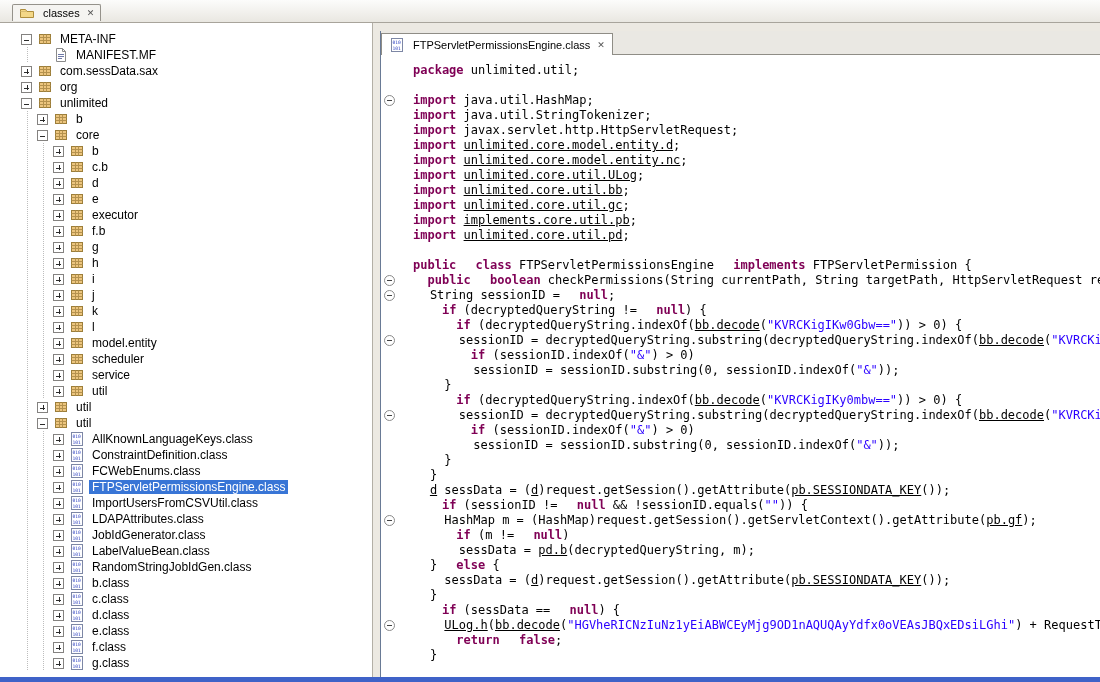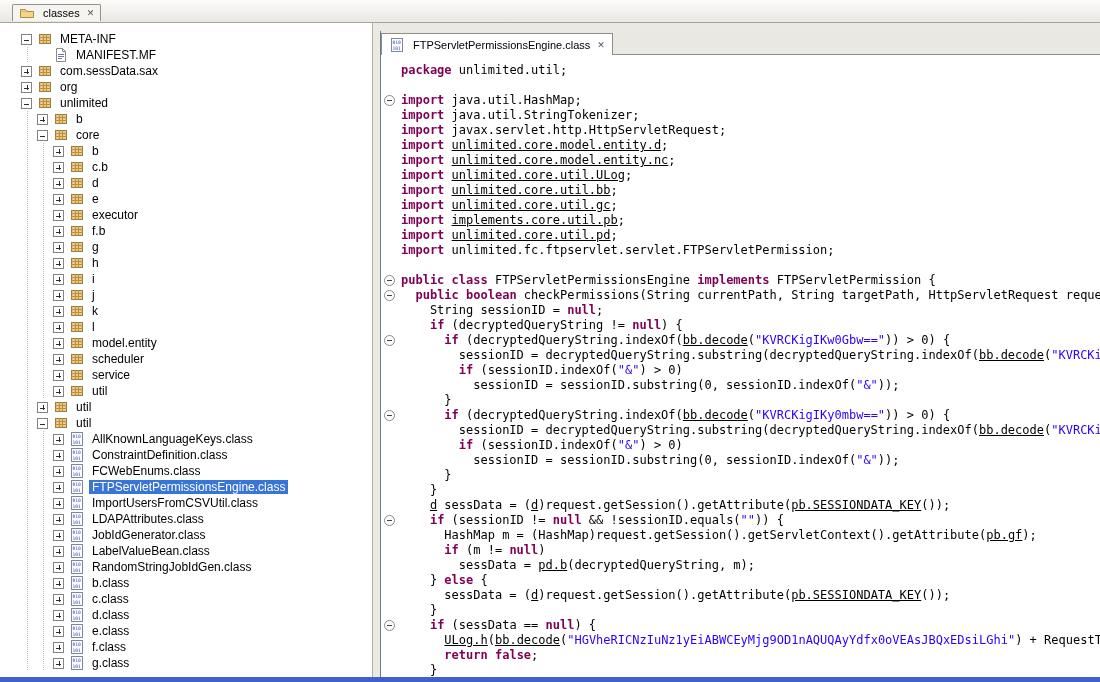--- a/index.html
+++ b/index.html
@@ -43,21 +43,21 @@
   .editor-tab { display:flex; align-items:center; gap:4px; background:#fff; border:1px solid #8f8d86;
     border-bottom:none; padding:0 7px; font-size:11px; margin-bottom:-1px; z-index:1; }
   .code-wrap { flex:1; display:flex; min-height:0; overflow:hidden; background:#fff; }
   .gutter { flex:0 0 17px; width:17px; padding-top:8px; background:#fff; }
   .gcell { height:15px; display:flex; align-items:center; justify-content:center; }
   .fold { width:11px; height:11px; border:1px solid #8a8a8a; border-radius:50%; position:relative; background:#fff; display:inline-block; }
   .fold::before { content:""; position:absolute; left:2px; right:2px; top:4px; height:1px; background:#444; }
   .code { flex:1; min-width:0; overflow:hidden; padding-top:8px; padding-left:3px;
     font-family:"DejaVu Sans Mono","Liberation Mono",monospace; font-size:12px; line-height:15px; color:#000; }
   .ln { height:15px; white-space:pre; }
-  .seg-k { color:var(--kw); font-weight:bold; }
+  .seg-k { color:var(--kw); font-weight:bold;margin-left:12px; }
   .seg-s { color:var(--str); }
   .seg-l { text-decoration:underline; }
 
   .bottom-strip { flex:0 0 5px; height:5px; background:var(--edge); }
 </style>
 </head>
 <body>
 
 <div class="window">
 
@@ -642,21 +642,20 @@
             <div class="ln"><span class="seg-k">import</span><span class="seg-p"> java.util.HashMap;</span></div>
             <div class="ln"><span class="seg-k">import</span><span class="seg-p"> java.util.StringTokenizer;</span></div>
             <div class="ln"><span class="seg-k">import</span><span class="seg-p"> javax.servlet.http.HttpServletRequest;</span></div>
             <div class="ln"><span class="seg-k">import</span><span class="seg-p"> </span><span class="seg-l">unlimited.core.model.entity.d</span><span class="seg-p">;</span></div>
             <div class="ln"><span class="seg-k">import</span><span class="seg-p"> </span><span class="seg-l">unlimited.core.model.entity.nc</span><span class="seg-p">;</span></div>
             <div class="ln"><span class="seg-k">import</span><span class="seg-p"> </span><span class="seg-l">unlimited.core.util.ULog</span><span class="seg-p">;</span></div>
             <div class="ln"><span class="seg-k">import</span><span class="seg-p"> </span><span class="seg-l">unlimited.core.util.bb</span><span class="seg-p">;</span></div>
             <div class="ln"><span class="seg-k">import</span><span class="seg-p"> </span><span class="seg-l">unlimited.core.util.gc</span><span class="seg-p">;</span></div>
             <div class="ln"><span class="seg-k">import</span><span class="seg-p"> </span><span class="seg-l">implements.core.util.pb</span><span class="seg-p">;</span></div>
             <div class="ln"><span class="seg-k">import</span><span class="seg-p"> </span><span class="seg-l">unlimited.core.util.pd</span><span class="seg-p">;</span></div>
-            <div class="ln"><span class="seg-k">import</span><span class="seg-p"> unlimited.fc.ftpservlet.servlet.FTPServletPermission;</span></div>
             <div class="ln"></div>
             <div class="ln"><span class="seg-k">public</span><span class="seg-p"> </span><span class="seg-k">class</span><span class="seg-p"> FTPServletPermissionsEngine </span><span class="seg-k">implements</span><span class="seg-p"> FTPServletPermission {</span></div>
             <div class="ln"><span class="seg-p">  </span><span class="seg-k">public</span><span class="seg-p"> </span><span class="seg-k">boolean</span><span class="seg-p"> checkPermissions(String currentPath, String targetPath, HttpServletRequest request,</span></div>
             <div class="ln"><span class="seg-p">    String sessionID = </span><span class="seg-k">null</span><span class="seg-p">;</span></div>
             <div class="ln"><span class="seg-p">    </span><span class="seg-k">if</span><span class="seg-p"> (decryptedQueryString != </span><span class="seg-k">null</span><span class="seg-p">) {</span></div>
             <div class="ln"><span class="seg-p">      </span><span class="seg-k">if</span><span class="seg-p"> (decryptedQueryString.indexOf(</span><span class="seg-l">bb.decode</span><span class="seg-p">(</span><span class="seg-s">"KVRCKigIKw0Gbw=="</span><span class="seg-p">)) &gt; 0) {</span></div>
             <div class="ln"><span class="seg-p">        sessionID = decryptedQueryString.substring(decryptedQueryString.indexOf(</span><span class="seg-l">bb.decode</span><span class="seg-p">(</span><span class="seg-s">"KVRCKigIKw</span></div>
             <div class="ln"><span class="seg-p">        </span><span class="seg-k">if</span><span class="seg-p"> (sessionID.indexOf(</span><span class="seg-s">"&amp;"</span><span class="seg-p">) &gt; 0)</span></div>
             <div class="ln"><span class="seg-p">          sessionID = sessionID.substring(0, sessionID.indexOf(</span><span class="seg-s">"&amp;"</span><span class="seg-p">));</span></div>
             <div class="ln"><span class="seg-p">      }</span></div>

